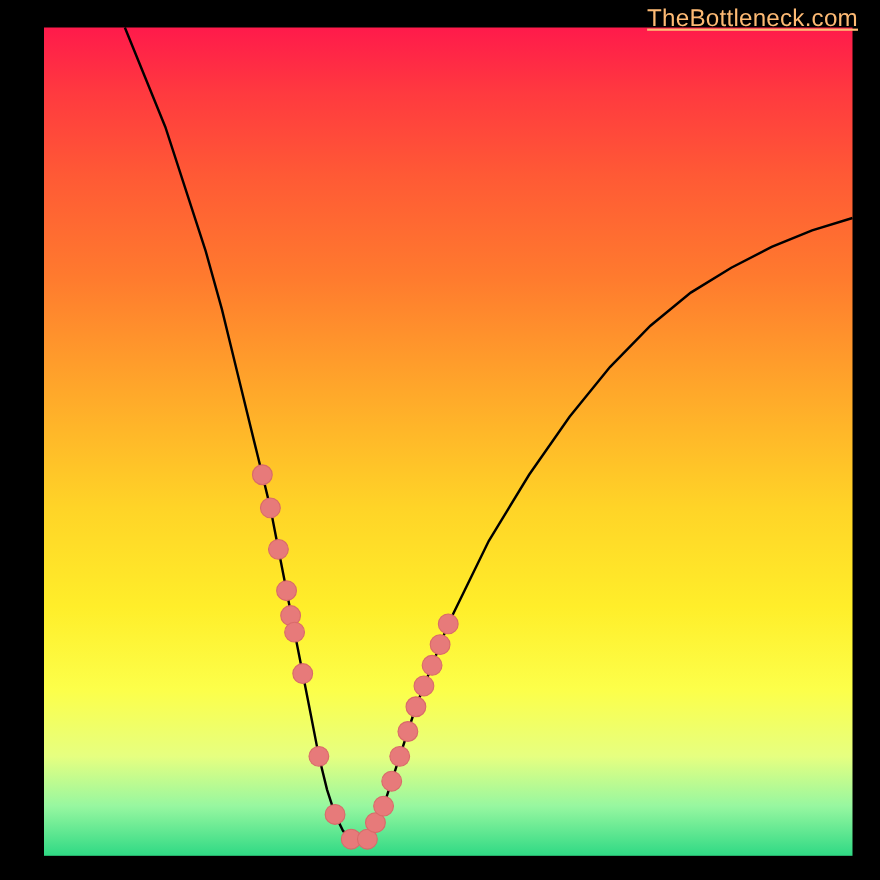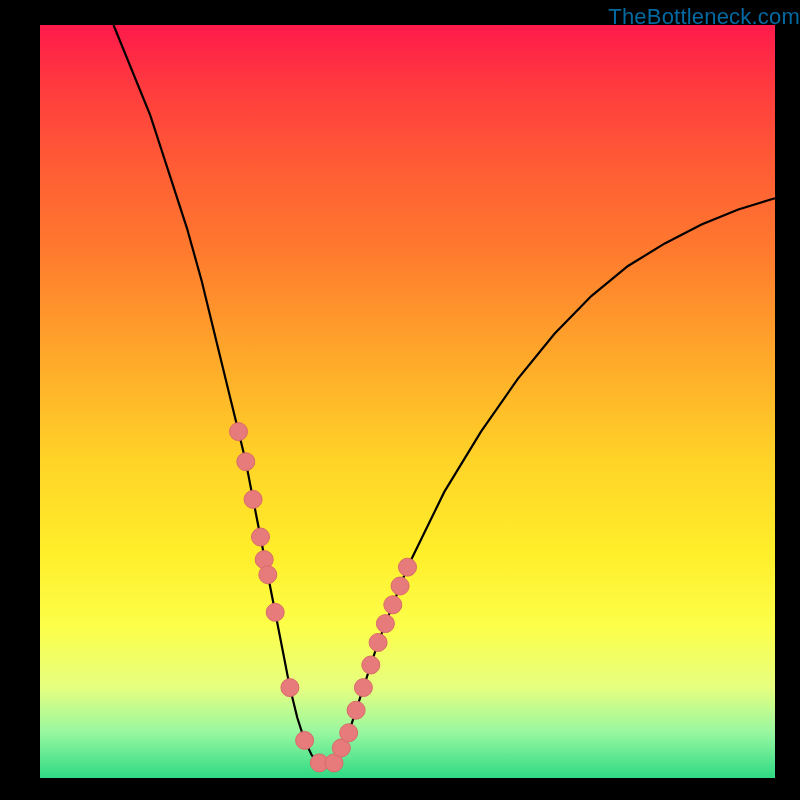--- a/index.html
+++ b/index.html
@@ -34,26 +34,27 @@
       #ffee2a 70%,
       #fcff4a 80%,
       #e6ff80 88%,
       #97f7a0 94%,
       #2fd984 100%
     );
   }
   .watermark {
     position: absolute;
     top: 4px;
-    right: 0;
+    right: 20px;
     font-family: Arial, Helvetica, sans-serif;
     font-size: 22px;
     font-weight: 500;
-    color: #0369a1;
+    color: #fdba74;
     letter-spacing: 0.2px;
+    text-decoration: underline;
   }
   svg.curve {
     position: absolute;
     left: 0;
     top: 0;
     width: 735px;
     height: 753px;
     overflow: visible;
   }
 </style>

